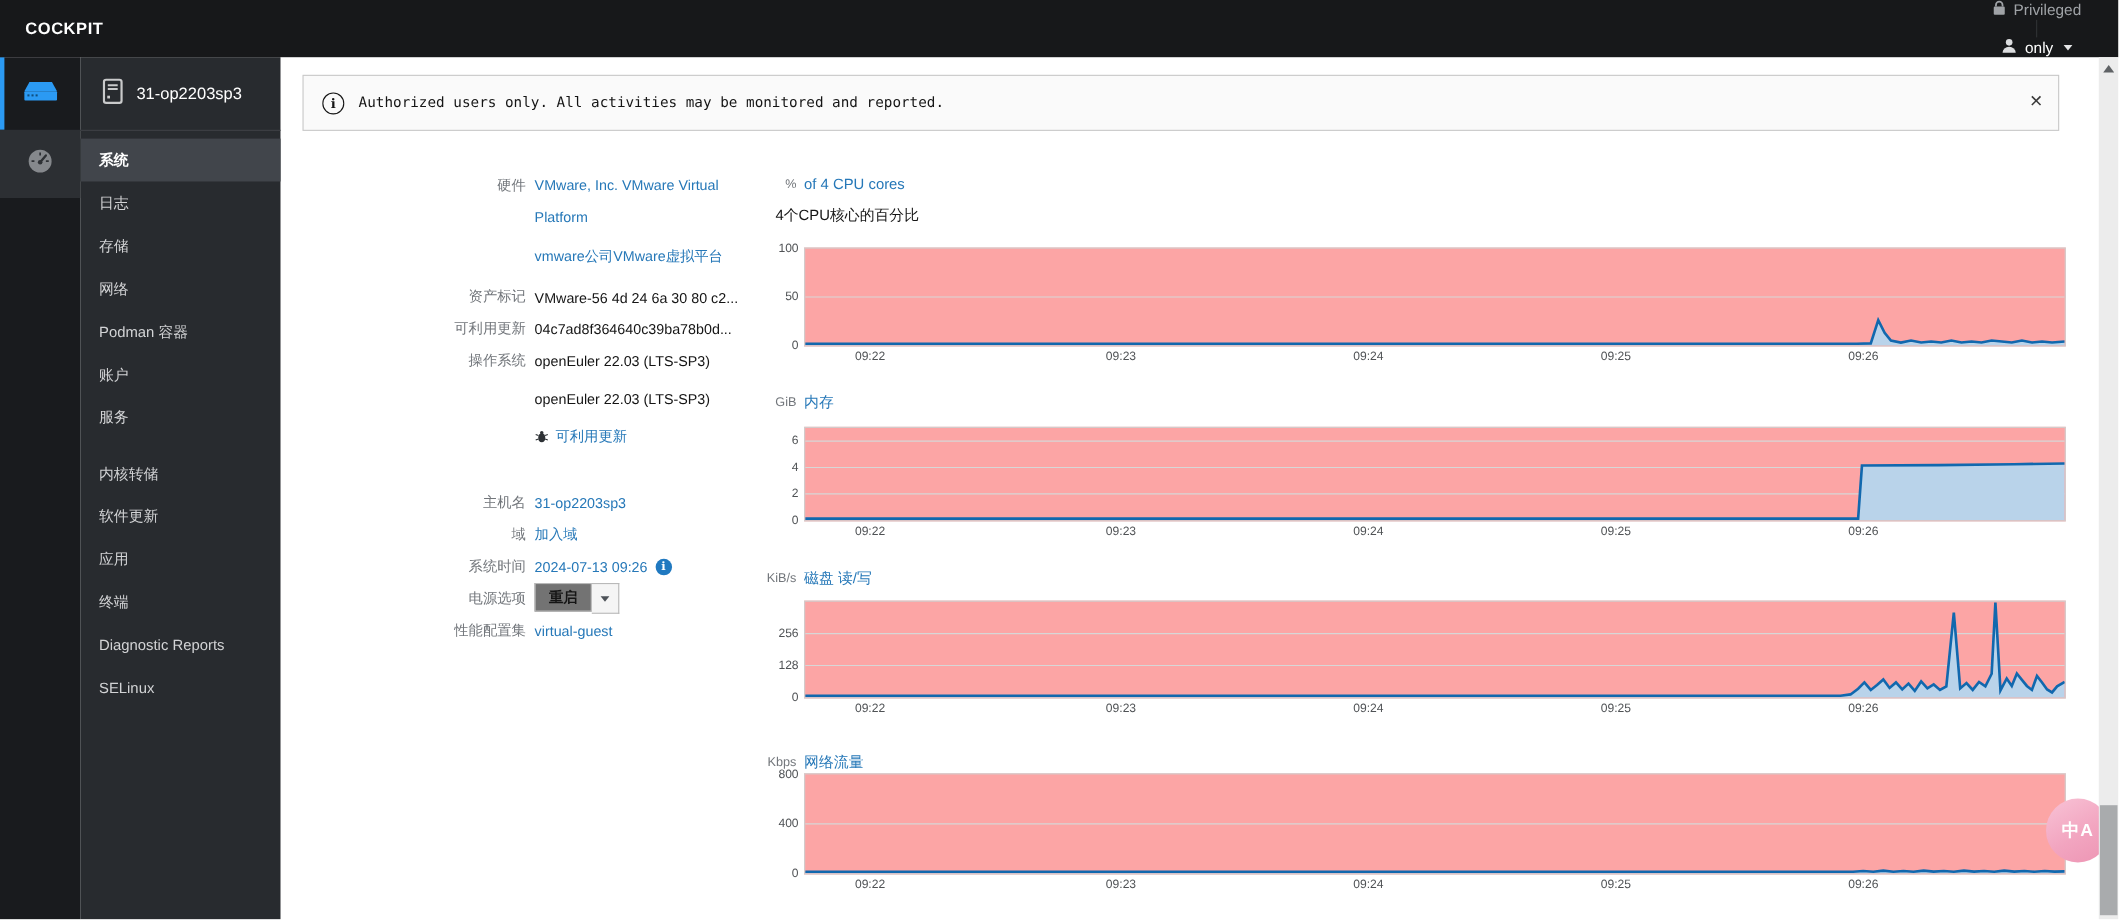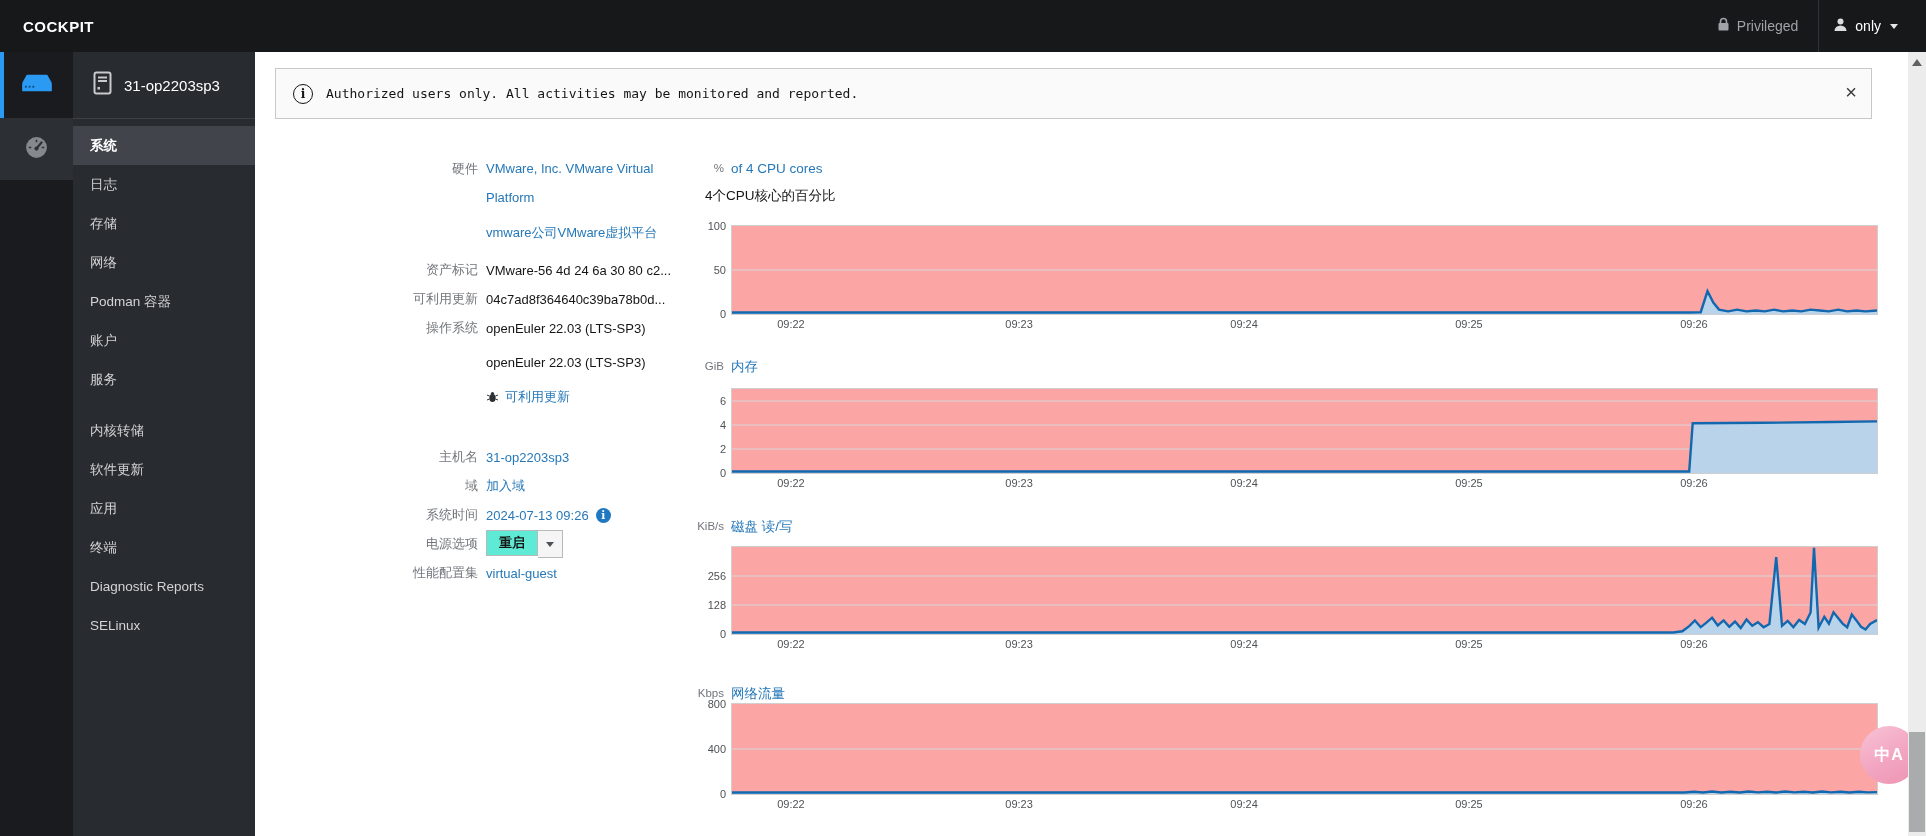--- a/index.html
+++ b/index.html
@@ -4,21 +4,21 @@
 <style>
   html,body{margin:0;padding:0;background:#fff;}
   .screen{position:relative;width:1926px;height:836px;overflow:hidden;background:#fff;
           font-family:"Liberation Sans",sans-serif;color:#151515;}
   a{text-decoration:none;cursor:pointer;}
 
   
   .masthead{position:absolute;left:0;top:0;width:1926px;height:52px;background:#17181a;
             display:flex;align-items:center;justify-content:space-between;z-index:20;}
   .brand{color:#fff;font-weight:bold;font-size:15px;letter-spacing:.5px;padding-left:23px;}
-  .mast-right{display:flex;align-items:center;height:100%;padding-right:14px;}
+  .mast-right{display:flex;align-items:center;height:100%;padding-right:14px;flex-direction:column;}
   .priv{display:flex;align-items:center;gap:7px;color:#9fa2a6;font-size:14px;padding:0 20px;height:100%;}
   .mast-sep{width:1px;height:100%;background:#303236;}
   .usermenu{display:flex;align-items:center;gap:7px;color:#fff;font-size:14px;padding:0 14px;height:100%;cursor:pointer;}
   .caret-down{width:0;height:0;border-left:4px solid transparent;border-right:4px solid transparent;border-top:5px solid #e5e6e7;margin-left:2px;}
 
   
   .rail{position:absolute;left:0;top:52px;width:73px;height:784px;background:#191b1e;z-index:15;}
   .rail-item{position:relative;width:73px;display:flex;align-items:center;justify-content:center;cursor:pointer;}
   .rail-host{height:66px;}
   .rail-host::before{content:"";position:absolute;left:0;top:0;bottom:0;width:4px;background:#2b9af3;}
@@ -49,21 +49,21 @@
   .ilink{color:#2678b8;}
   .irow-hw{position:absolute;top:154px;display:flex;width:100%;}
   .irow-hw .ilabel{line-height:29px;}
   .hwval{margin-left:8px;width:190px;}
   .hwlink1{display:block;line-height:29px;color:#2678b8;}
   .hwlink2{display:block;line-height:29px;margin-top:6px;color:#2678b8;}
   .bugicon{margin-right:6px;display:inline-flex;}
   .infodot{display:inline-flex;align-items:center;justify-content:center;width:15px;height:15px;border-radius:50%;
            background:#2079c0;color:#fff;font-size:10.5px;font-weight:bold;font-family:"DejaVu Serif",serif;margin-left:7px;flex:none;}
   .btn-group{display:flex;margin-left:8px;}
-  .pbtn{height:26px;background:#5eead4;border:1px solid #b9b9b9;color:#151515;font-weight:bold;font-size:13px;
+  .pbtn{height:26px;background:#737373;border:1px solid #b9b9b9;color:#151515;font-weight:bold;font-size:13px;
         padding:0 12px;cursor:pointer;font-family:inherit;}
   .pbtn-caret{width:24px;height:26px;background:#f5f5f5;border:1px solid #b9b9b9;border-left:none;display:flex;
         align-items:center;justify-content:center;cursor:pointer;}
   .tri{width:0;height:0;border-left:4px solid transparent;border-right:4px solid transparent;border-top:5px solid #4d5258;}
   .switch{display:flex;margin-left:8px;width:62px;height:25px;border:1px solid #b9b9b9;border-radius:2px;overflow:hidden;cursor:pointer;}
   .sw-on{width:34px;background:#0a84c1;color:#fff;font-size:12.5px;font-weight:bold;display:flex;align-items:center;justify-content:center;}
   .sw-handle{width:8px;background:#fff;border-left:1px solid #b9b9b9;border-right:1px solid #b9b9b9;}
   .sw-off{flex:1;background:#ededed;}
 
   

